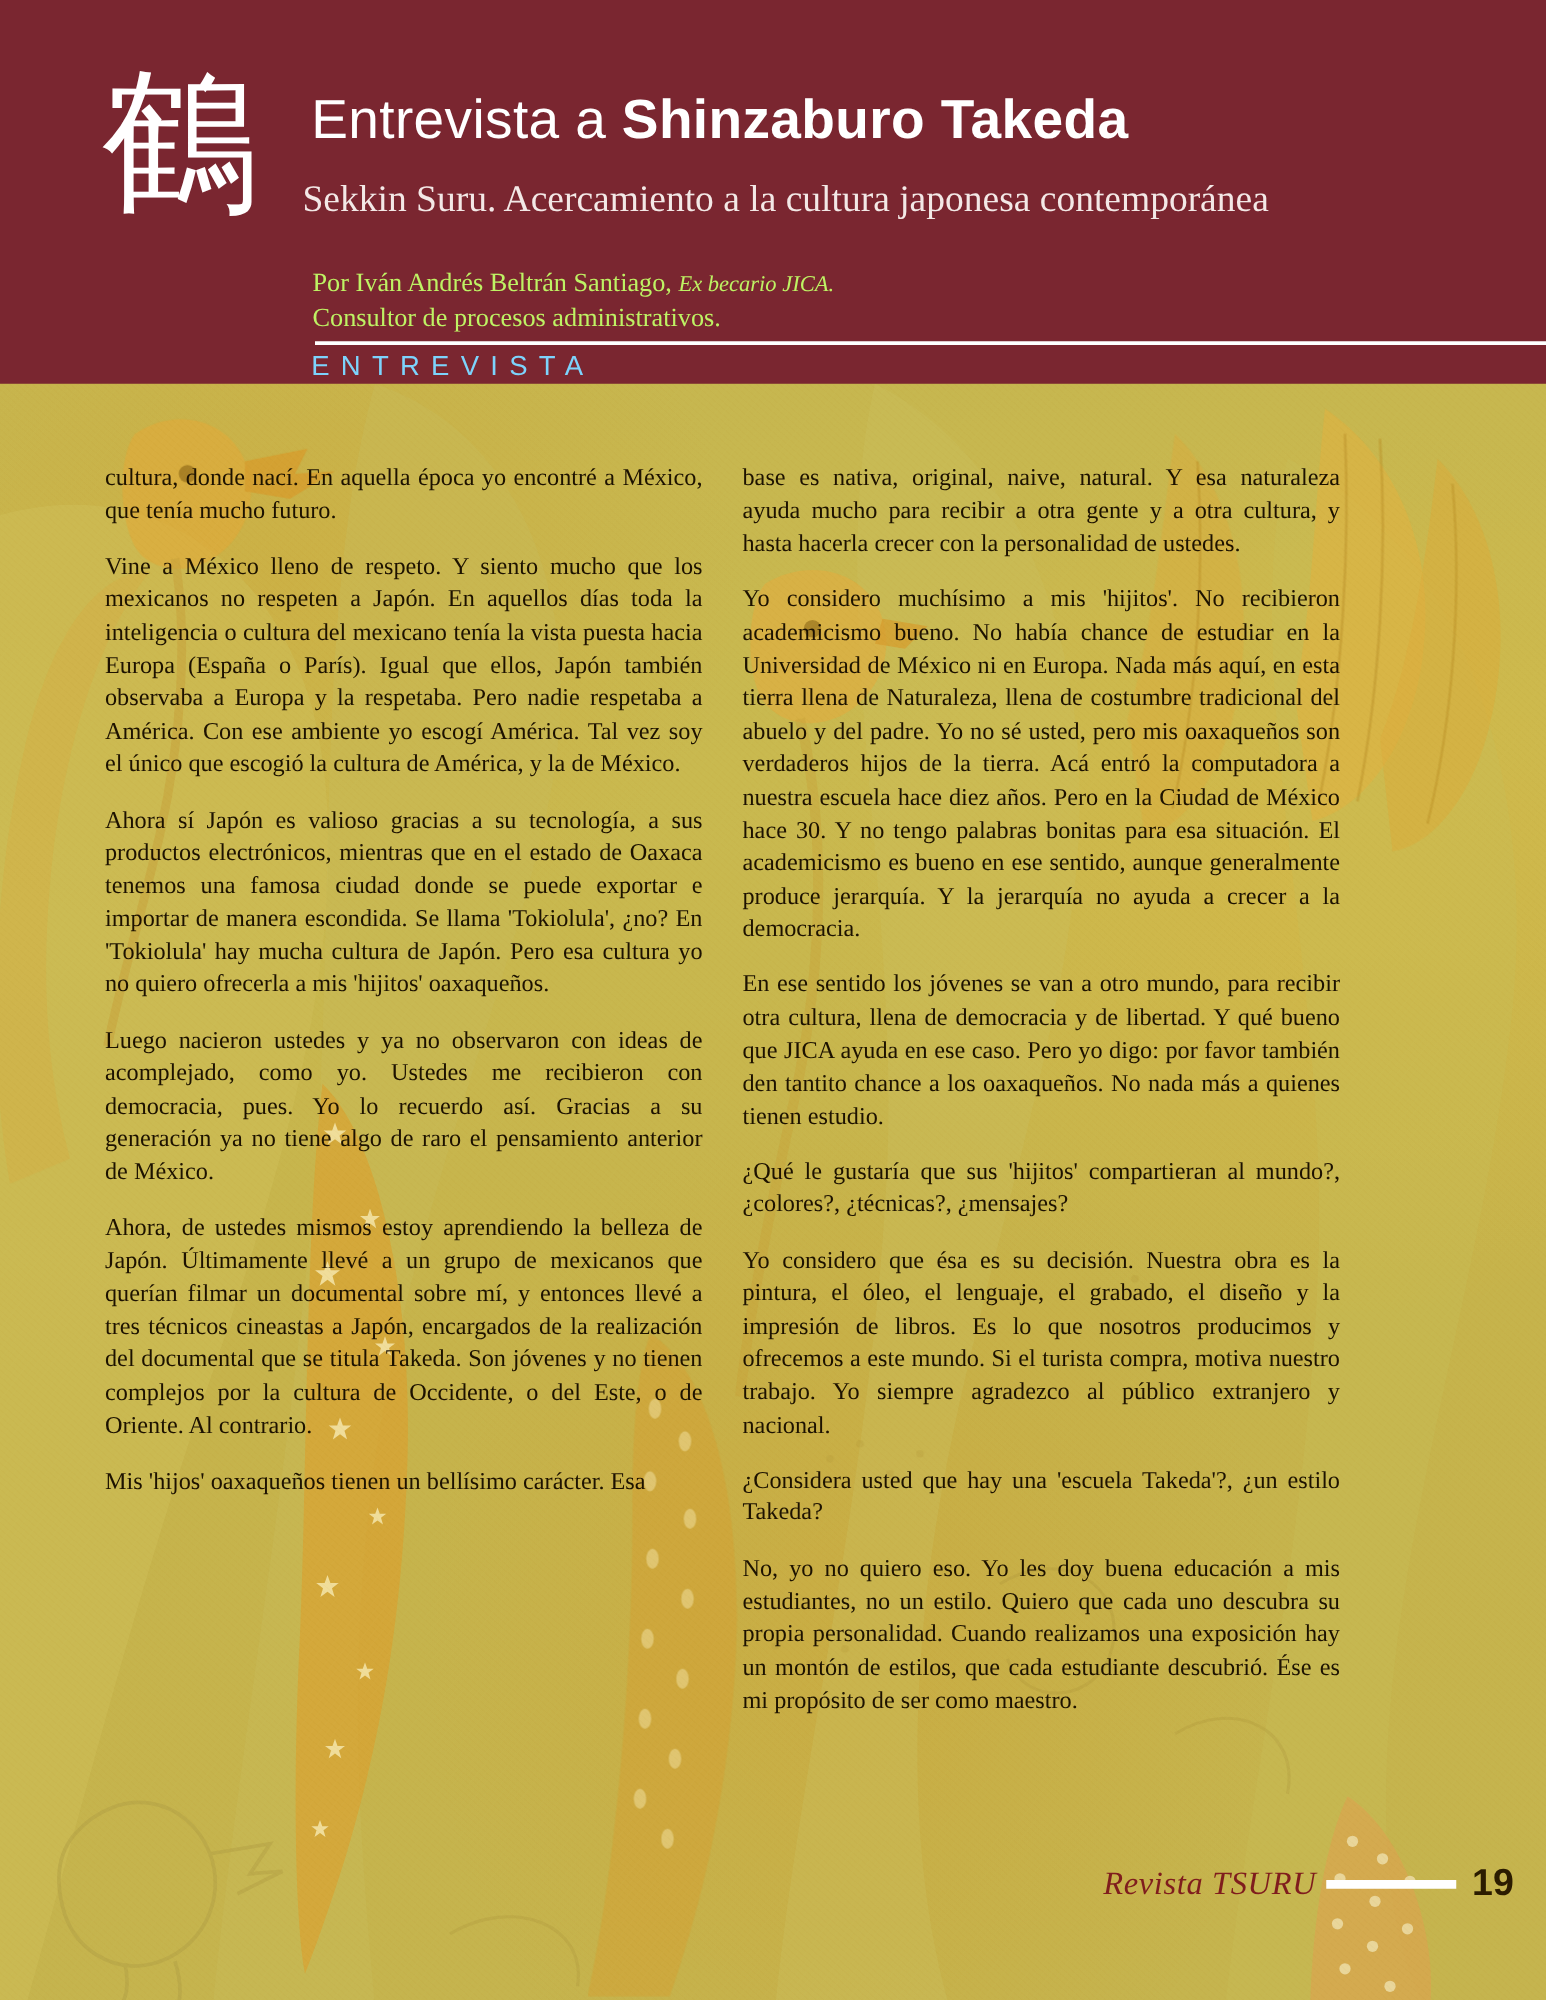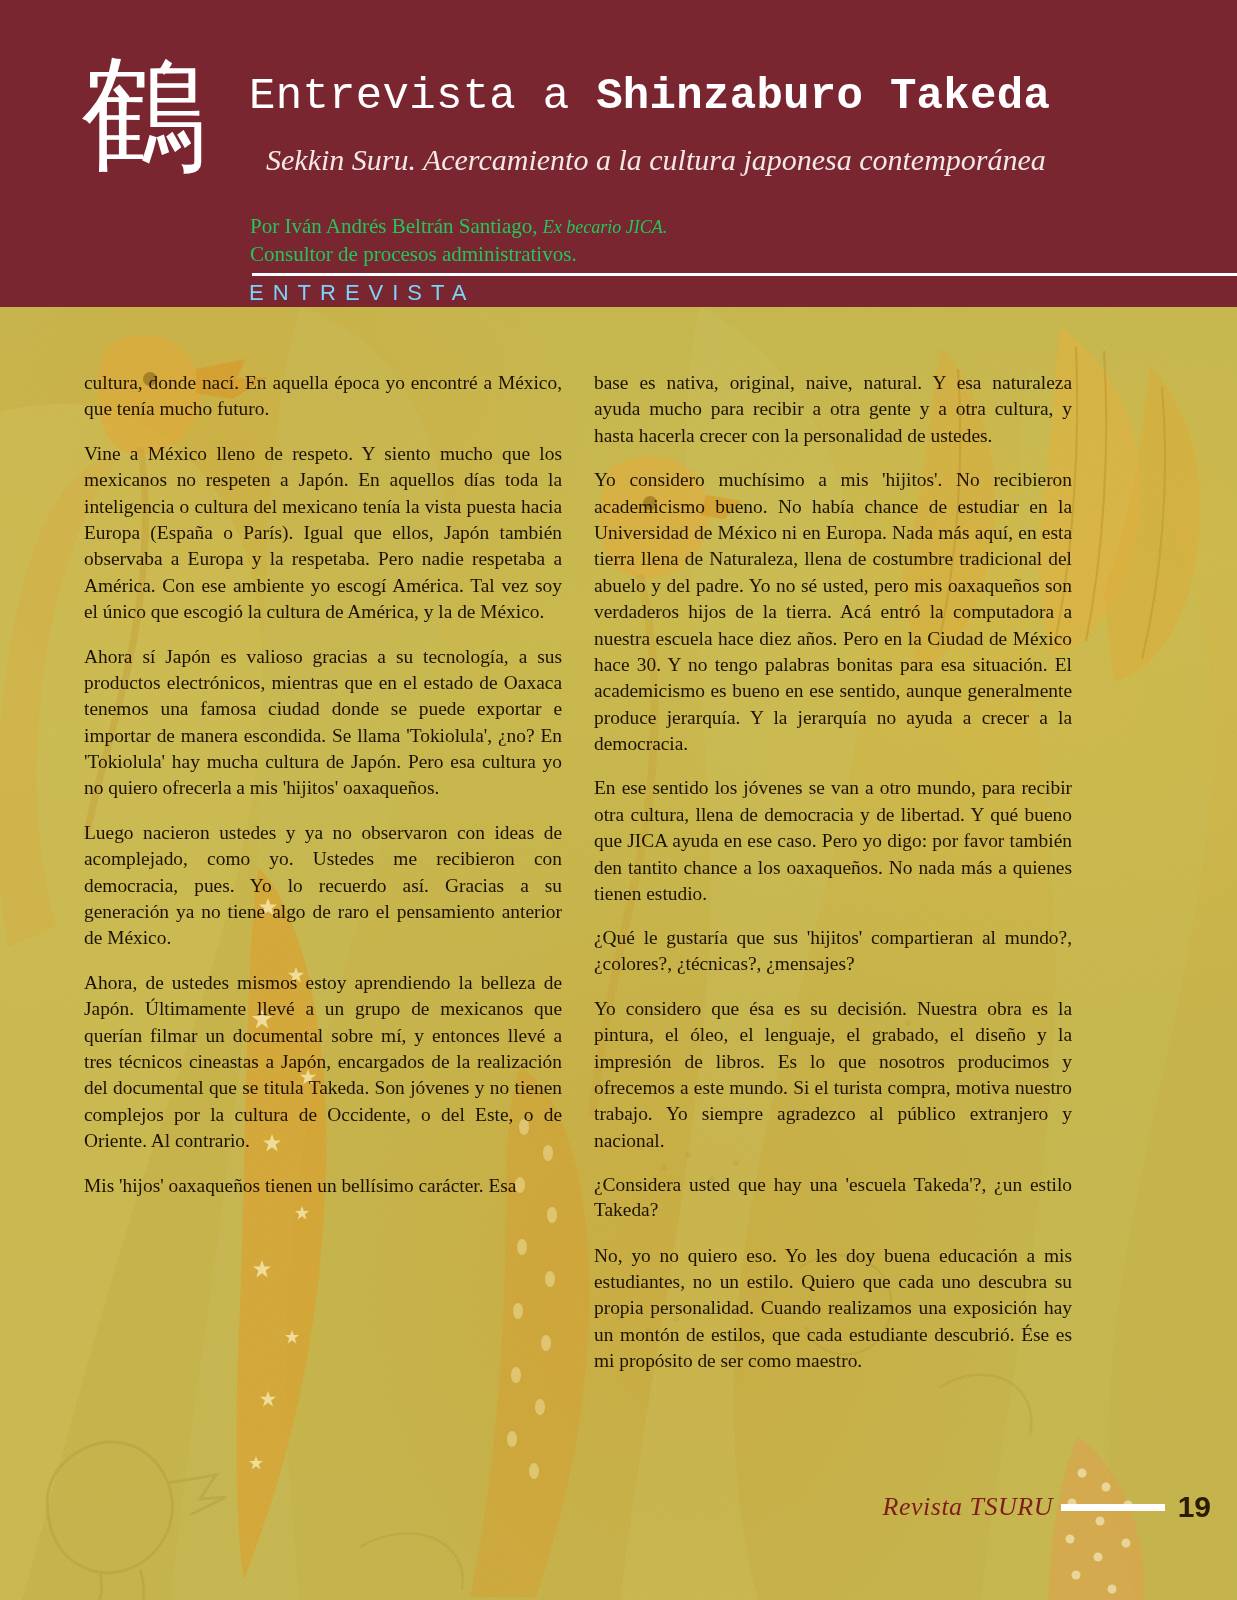--- a/index.html
+++ b/index.html
@@ -63,45 +63,44 @@
     line-height: 1;
     color: #ffffff;
     letter-spacing: 0;
   }
 
   .title {
     position: absolute;
     left: 249px;
     top: 73px;
     color: #ffffff;
-    font-family: Liberation Mono, monospace;
+    font-family: Liberation Sans, sans-serif;
     font-size: 44px;
     line-height: 1.06;
     white-space: nowrap;
     letter-spacing: 0.3px;
   }
   .title .tb { font-weight: bold; }
 
   .subtitle {
     position: absolute;
-    left: 266px;
+    left: 242px;
     top: 143px;
     color: #f3e8e6;
     font-family: "Liberation Serif", serif;
-    font-style: italic;
     font-size: 30px;
     line-height: 1.1;
     white-space: nowrap;
   }
 
   .byline {
     position: absolute;
     left: 250px;
     top: 213px;
-    color: #22c55e;
+    color: #bef264;
     font-family: "Liberation Serif", serif;
     font-size: 21px;
     line-height: 1.32;
     white-space: nowrap;
   }
   .byline .ital { font-style: italic; font-size: 18px; }
 
   .hrule {
     position: absolute;
     left: 252px;

